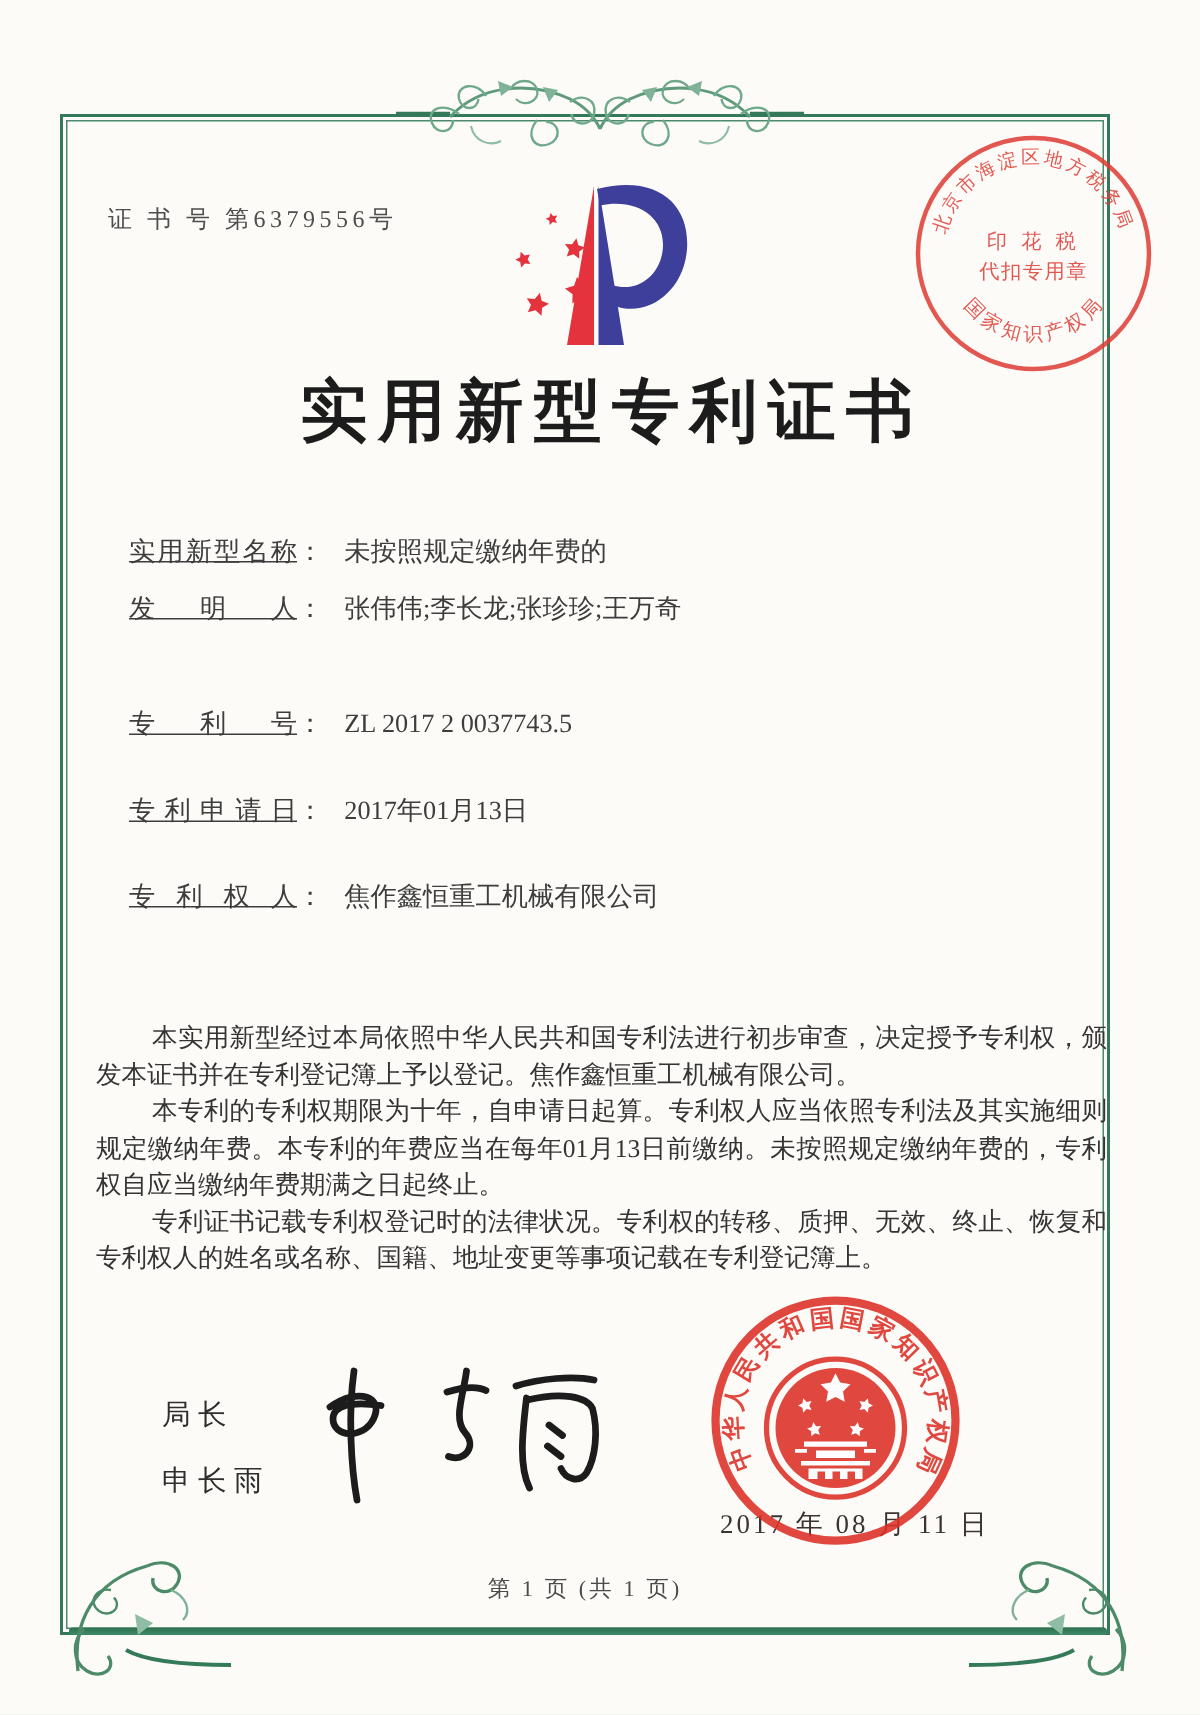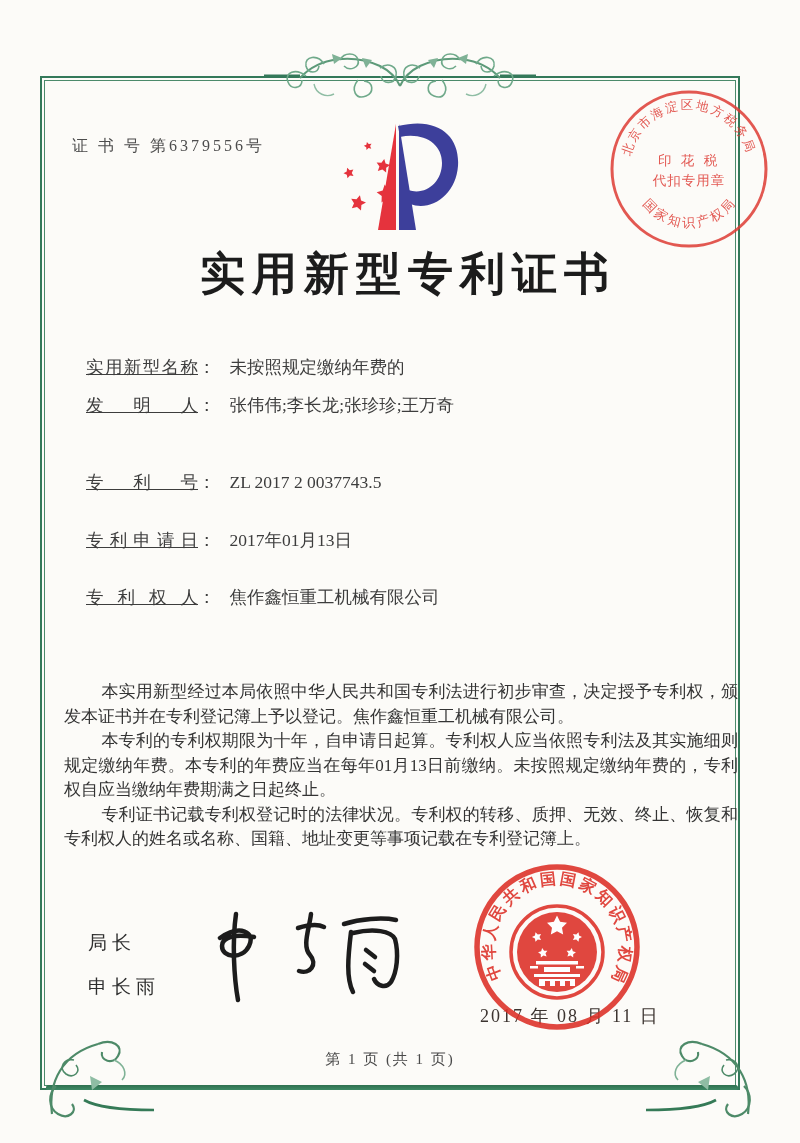--- a/index.html
+++ b/index.html
@@ -33,21 +33,21 @@
   }
   .field{ position:absolute; left:86px; font-size:17.5px; color:#3d3d3d; white-space:nowrap; }
   .field .lbl{ display:inline-block; width:112px; text-align:justify; text-align-last:justify;text-decoration:underline; }
   .field .colon{ margin-right:14px; }
   .body-text{
     position:absolute; left:64px; top:680px; width:674px;
     font-size:17px; line-height:24.5px; text-align:justify; color:#343434;
   }
   .body-text p{ margin:0; text-indent:2.2em; }
   .sig-block{ position:absolute; left:88px; top:930px; font-size:19px; letter-spacing:5px; color:#2e2e2e; }
-  .sig-block div{ margin-bottom:18px; }
+  .sig-block div{ margin-bottom:18px;margin-left:20px; }
   .signature{ position:absolute; left:198px; top:902px; }
   .seal-date{
     position:absolute; left:480px; top:1004px; font-size:18px;
     letter-spacing:2px; color:#3c3430; white-space:nowrap;
   }
   .big-seal{ position:absolute; left:472px; top:862px; opacity:.88; }
   .footer{
     position:absolute; left:40px; top:1050px; width:700px; text-align:center;
     font-size:15px; letter-spacing:2px; color:#4a4a4a;
   }

